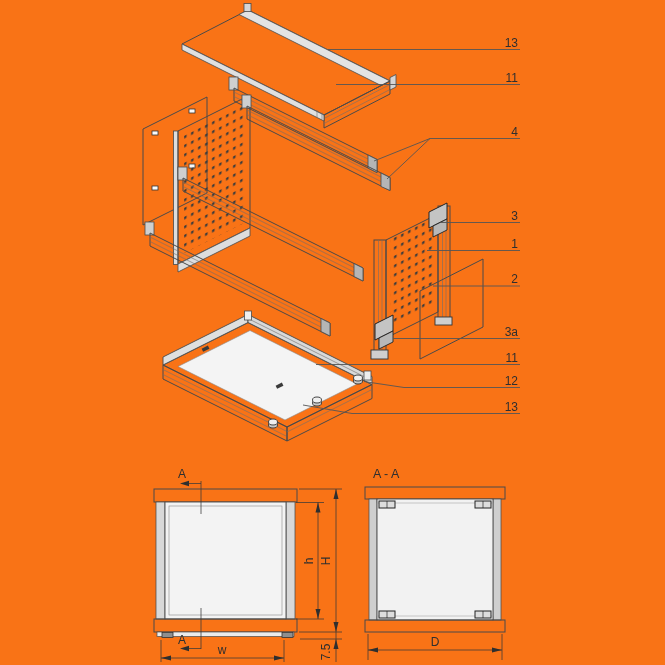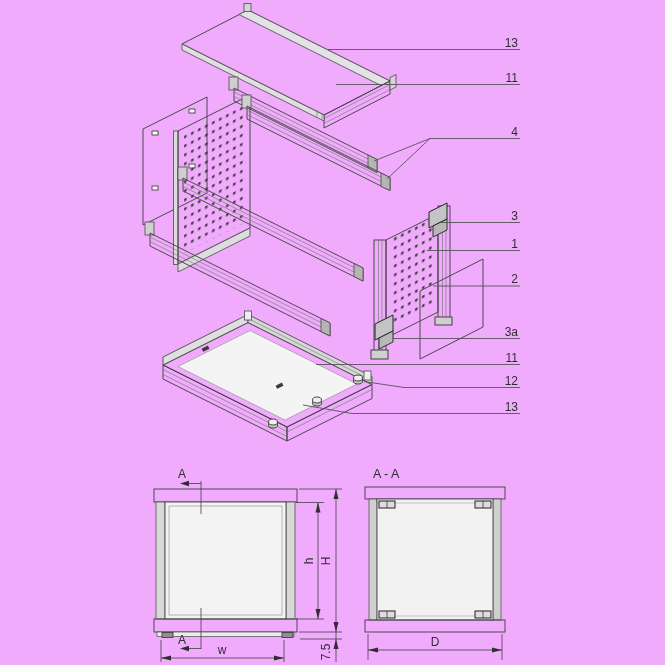--- a/index.html
+++ b/index.html
@@ -1,16 +1,16 @@
 <!DOCTYPE html>
 <html><head>
 <meta charset="utf-8">
 <style>
   html,body{margin:0;padding:0;background:#ffffff;}
-  .stage{width:665px;height:665px;position:relative;background:#f0abfc;overflow:hidden;
+  .stage{width:665px;height:665px;position:relative;background:#f97316;overflow:hidden;
          font-family:"Liberation Sans",sans-serif;}
   svg text{font-family:"Liberation Sans",sans-serif;}
   .lbl{font-size:12px;fill:#2f2f2f;}
   .ttl{font-size:12.5px;fill:#2f2f2f;}
   .ln{stroke:#4a4a4a;stroke-width:1;fill:none;}
   .thin{stroke:#6f6f6f;stroke-width:.6;fill:none;}
   .call{stroke:#555;stroke-width:.9;fill:none;}
   .dim{stroke:#3a3a3a;stroke-width:.75;fill:none;}
   .arr{fill:#2f2f2f;stroke:none;}
 </style>

